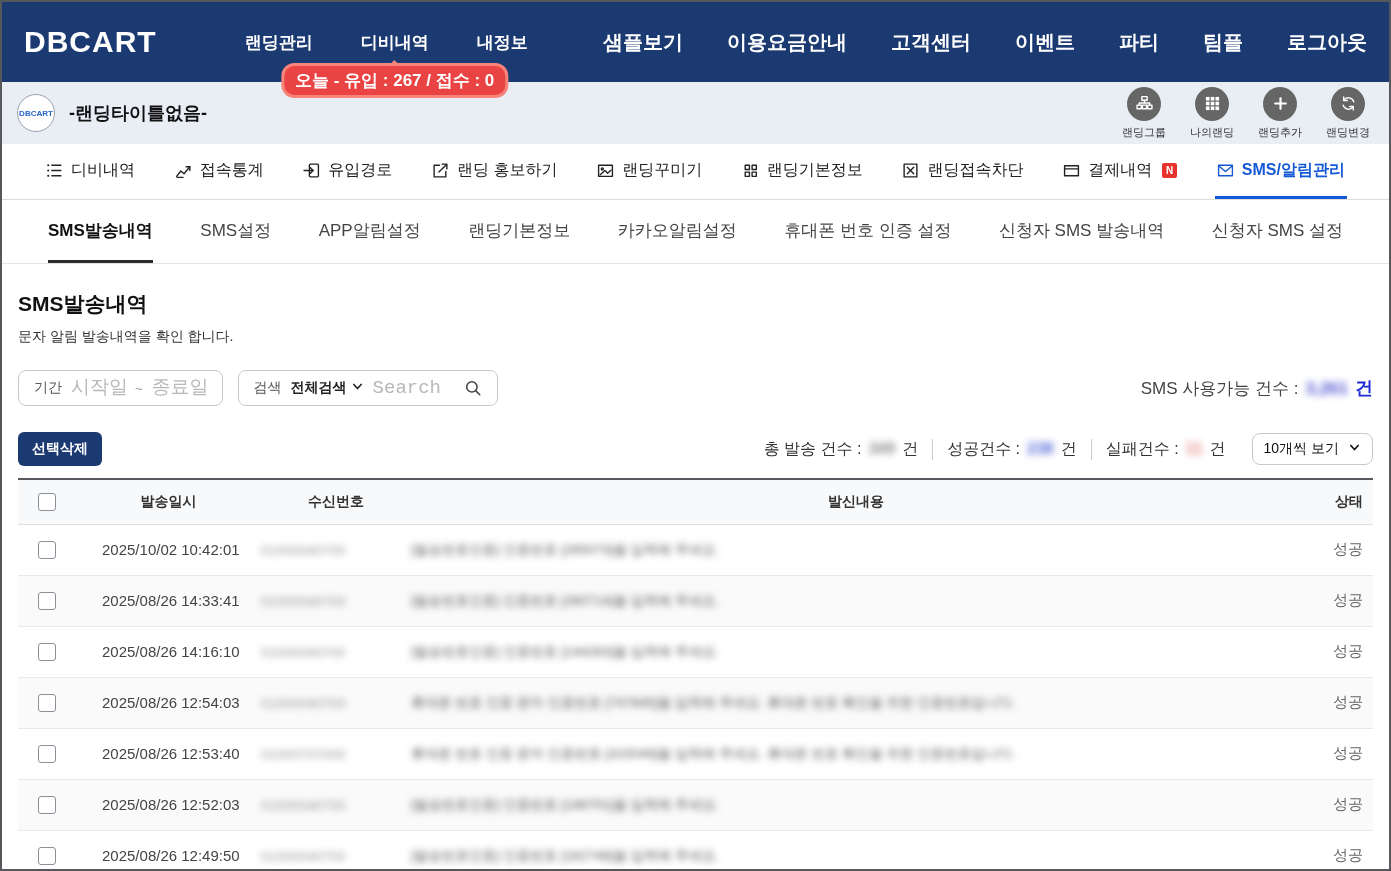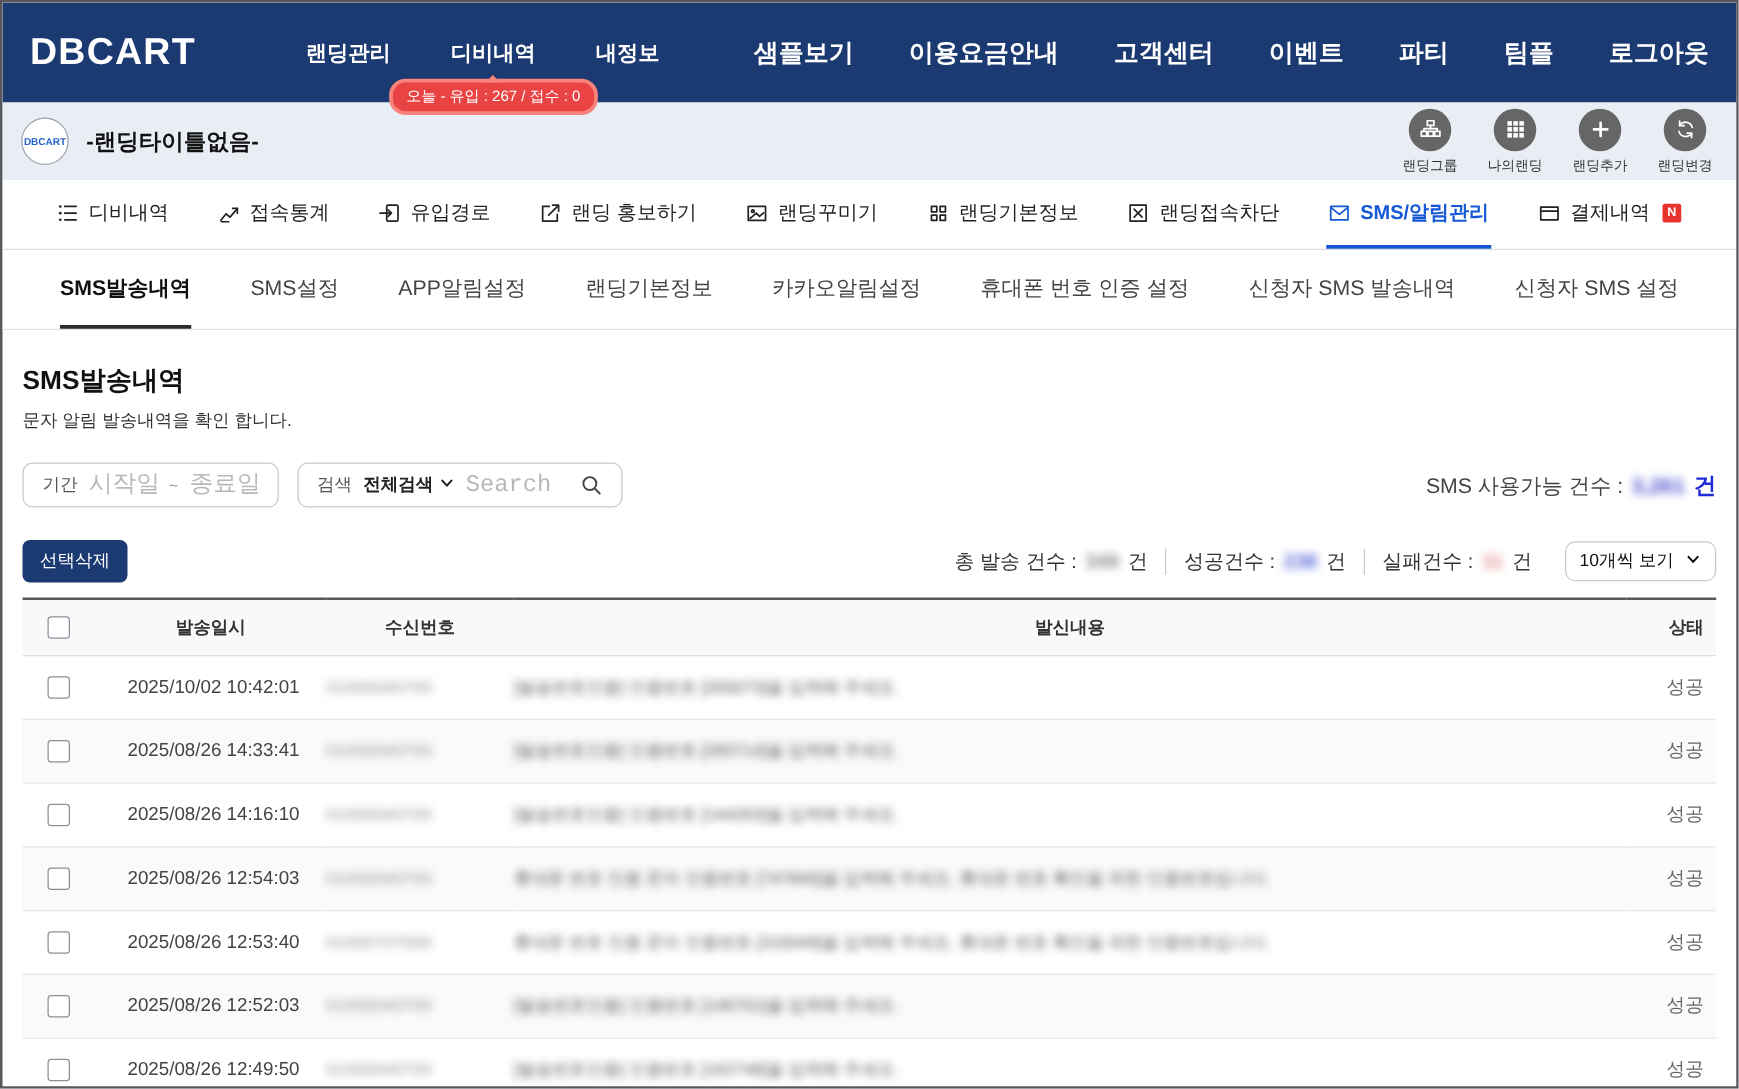--- a/index.html
+++ b/index.html
@@ -5,21 +5,21 @@
   * { box-sizing: border-box; margin: 0; padding: 0; }
   html,body { width:1391px; height:871px; }
   body { font-family: "Liberation Sans", "DejaVu Sans", sans-serif; background:#fff; }
   .frame { width:1391px; height:871px; border:2px solid #56585c; overflow:hidden; background:#fff; display:flex; flex-direction:column; }
 
   
   .topnav { height:80px; background:#1c3a72; display:flex; align-items:center; padding:0 22px; color:#fff; flex-shrink:0; }
   .logo { font-size:30px; font-weight:bold; letter-spacing:1px; cursor:pointer; }
   .topnav-left { display:flex; gap:48px; margin-left:88px; }
   .nav-item { font-size:17px; font-weight:bold; position:relative; cursor:pointer; white-space:nowrap; }
-  .today-badge { position:absolute; top:32px; left:50%; transform:translateX(-50%); background:#e94343; border:3px solid #f8837b; border-radius:13px; padding:3px 11px; font-size:12px; font-weight:normal; color:#fff; white-space:nowrap; z-index:5; }
+  .today-badge { position:absolute; top:32px; left:50%; transform:translateX(-50%); background:#e94343; border:3px solid #f8837b; border-radius:13px; padding:3px 11px; font-size:17px; font-weight:bold; color:#fff; white-space:nowrap; z-index:5; }
   .today-badge::before { content:""; position:absolute; top:-12px; left:50%; margin-left:-6px; border:6px solid transparent; border-bottom-color:#f8837b; }
   .topnav-right { margin-left:auto; display:flex; gap:44px; }
   .topnav-right .nav-item { font-size:20px; }
 
   
   .landing-bar { height:62px; background:#e9edf4; display:flex; align-items:center; padding:0 15px; flex-shrink:0; }
   .circle-logo { width:38px; height:38px; border-radius:50%; background:#fff; border:1px solid #9aa3b0; display:flex; align-items:center; justify-content:center; font-size:8px; font-weight:bold; color:#2563c9; flex-shrink:0; }
   .landing-title { margin-left:14px; font-size:18px; font-weight:bold; color:#111; }
   .landing-actions { margin-left:auto; display:flex; gap:16px; }
   .landing-action { display:flex; flex-direction:column; align-items:center; cursor:pointer; width:52px; }
@@ -54,21 +54,21 @@
   .scope-select { display:flex; align-items:center; gap:4px; font-size:14px; font-weight:bold; color:#222; cursor:pointer; white-space:nowrap; }
   .search-input { flex:1; min-width:0; }
   .search-btn { color:#444; cursor:pointer; display:flex; align-items:center; }
   .sms-available { margin-left:auto; font-size:17px; color:#444; display:flex; align-items:baseline; gap:7px; }
   .sms-available .avail-value { color:#4a4fd0; font-weight:bold; }
   .sms-available .avail-unit { color:#1d2bd8; font-weight:bold; font-size:18px; }
 
   .masked { filter: blur(3.5px); user-select:none; }
 
   .action-row { display:flex; align-items:center; margin-top:26px; margin-bottom:12px; }
-  .delete-btn { background:#1c3a72; color:#fff; border:none; border-radius:6px; font-size:14px; font-weight:normal; padding:8px 14px; cursor:pointer; font-family:inherit; }
+  .delete-btn { background:#1c3a72; color:#fff; border:none; border-radius:6px; font-size:14px; font-weight:bold; padding:8px 14px; cursor:pointer; font-family:inherit; }
   .stats-group { margin-left:auto; display:flex; align-items:center; }
   .stat { display:flex; align-items:baseline; gap:7px; font-size:16px; color:#333; padding:0 14px; }
   .stat + .stat { border-left:1px solid #ccc; }
   .stat-value { font-weight:bold; }
   .stat-muted .stat-value { color:#8a8a8a; }
   .stat-blue .stat-value { color:#5668d8; }
   .stat-red .stat-value { color:#e78b8b; }
   .page-size-select { margin-left:12px; border:1px solid #c9c9c9; border-radius:8px; padding:6px 11px; font-size:14px; color:#111; display:flex; align-items:center; gap:9px; cursor:pointer; white-space:nowrap; background:#fff; }
 
   
@@ -236,38 +236,38 @@
       <div class="main-tab">
         <span class="tab-icon svg-slot">
           <svg width="17" height="17" viewBox="0 0 16 16" fill="none" stroke="currentColor" stroke-width="1.3" stroke-linecap="round" stroke-linejoin="round">
             <rect x="2" y="2" width="12" height="12"></rect>
             <line x1="5" y1="5" x2="11" y2="11"></line>
             <line x1="11" y1="5" x2="5" y2="11"></line>
           </svg>
         </span>
         <span class="tab-label">랜딩접속차단</span>
       </div>
+      <div class="main-tab">
+        <span class="tab-icon svg-slot">
+          <svg width="17" height="17" viewBox="0 0 16 16" fill="none" stroke="currentColor" stroke-width="1.3" stroke-linecap="round" stroke-linejoin="round">
+            <rect x="1.5" y="3.5" width="13" height="9.5"></rect>
+            <line x1="1.5" y1="6.5" x2="14.5" y2="6.5"></line>
+          </svg>
+        </span>
+        <span class="tab-label">결제내역</span>
+        <span class="n-badge">N</span>
+      </div>
       <div class="main-tab active">
         <span class="tab-icon svg-slot">
           <svg width="17" height="17" viewBox="0 0 16 16" fill="none" stroke="currentColor" stroke-width="1.3" stroke-linecap="round" stroke-linejoin="round">
             <rect x="1.5" y="3" width="13" height="10"></rect>
             <polyline points="2,4 8,9 14,4"></polyline>
           </svg>
         </span>
         <span class="tab-label">SMS/알림관리</span>
-      </div>
-      <div class="main-tab">
-        <span class="tab-icon svg-slot">
-          <svg width="17" height="17" viewBox="0 0 16 16" fill="none" stroke="currentColor" stroke-width="1.3" stroke-linecap="round" stroke-linejoin="round">
-            <rect x="1.5" y="3.5" width="13" height="9.5"></rect>
-            <line x1="1.5" y1="6.5" x2="14.5" y2="6.5"></line>
-          </svg>
-        </span>
-        <span class="tab-label">결제내역</span>
-        <span class="n-badge">N</span>
       </div>
     </nav>
 
   <nav class="sub-tab-bar">
       <div class="sub-tab active">SMS발송내역</div>
       <div class="sub-tab">SMS설정</div>
       <div class="sub-tab">APP알림설정</div>
       <div class="sub-tab">랜딩기본정보</div>
       <div class="sub-tab">카카오알림설정</div>
       <div class="sub-tab">휴대폰 번호 인증 설정</div>

